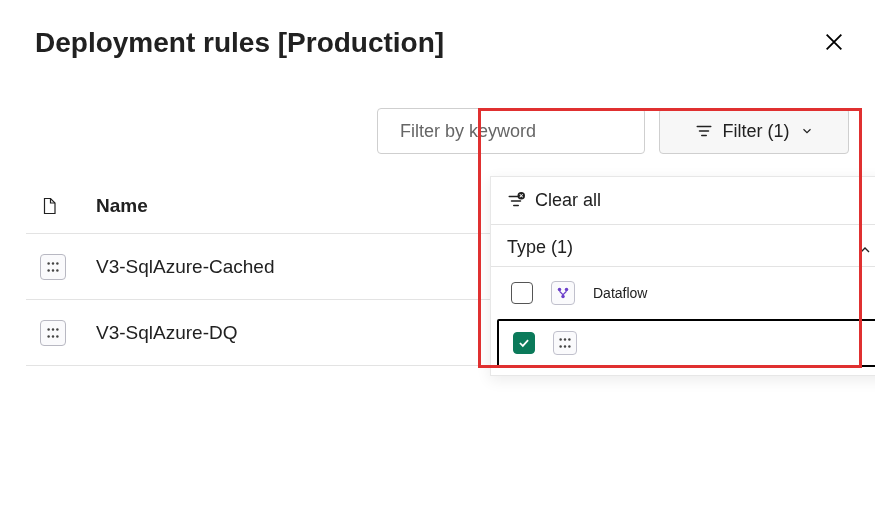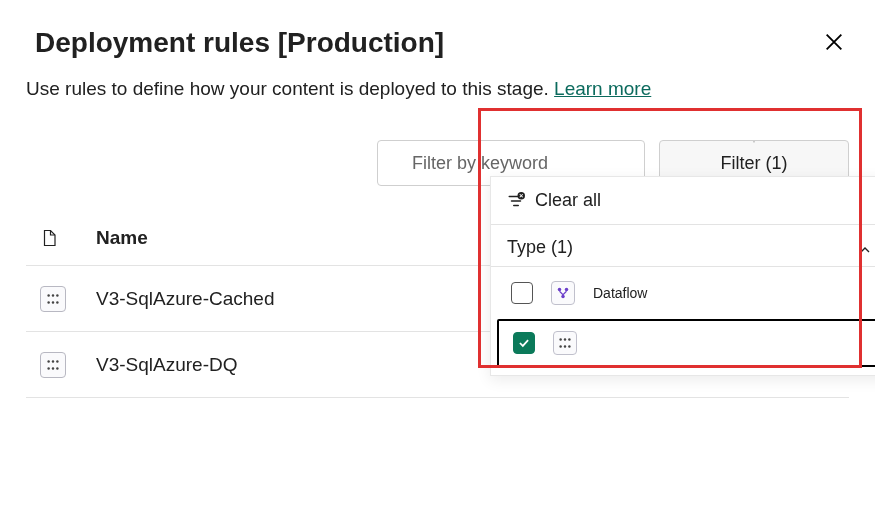--- a/index.html
+++ b/index.html
@@ -20,31 +20,31 @@
   .toolbar { margin-top: 40px; display: flex; justify-content: flex-end; gap: 14px; }
   .search-wrap {
     position: relative;
     width: 268px; height: 46px;
     border: 1px solid #cfcfcf; border-radius: 4px;
     display: flex; align-items: center;
     padding: 0 12px;
   }
   .search-wrap input {
     border: none; outline: none; font-size: 18px;
-    flex: 1; margin-left: 20px; color: #a16207;
+    flex: 1; margin-left: 8px; color: #a16207;
     background: transparent;
   }
   .search-wrap input::placeholder { color: #666; }
   .filter-btn {
     height: 46px; min-width: 190px;
     border: 1px solid #cfcfcf; border-radius: 4px;
     background: #f7f7f7;
     display: flex; align-items: center; justify-content: center;
     gap: 10px; padding: 0 16px; cursor: pointer;
-    font-size: 18px; color: #212121; flex-direction: column;
+    font-size: 18px; color: #212121;
   }
   .chev { width: 14px; height: 14px; }
 
   .table { margin-top: 24px; }
   .throw {
     display: flex; align-items: center;
     height: 66px;
     border-bottom: 1px solid #e3e3e3;
     padding: 0 14px;
   }
@@ -118,24 +118,20 @@
 
   <div class="hdr">
     <h1 class="title">Deployment rules [Production]</h1>
     <button class="close-btn">
       <svg viewBox="0 0 24 24" fill="none">
         <path d="M4 4 L20 20 M20 4 L4 20" stroke="currentColor" stroke-width="2"></path>
       </svg>
     </button>
   </div>
 
-  <div class="subtitle">
-    <span>Use rules to define how your content is deployed to this stage. </span>
-    <a class="learn-link">Learn more</a>
-  </div>
 
   <div class="toolbar">
     <div class="search-wrap">
       <svg width="18" height="18" viewBox="0 0 24 24" fill="none">
         <circle cx="10" cy="10" r="7" stroke="#505050" stroke-width="2"></circle>
         <path d="M15 15 L21 21" stroke="#505050" stroke-width="2"></path>
       </svg>
       <input type="text" placeholder="Filter by keyword" style="">
     </div>
     <button class="filter-btn">

